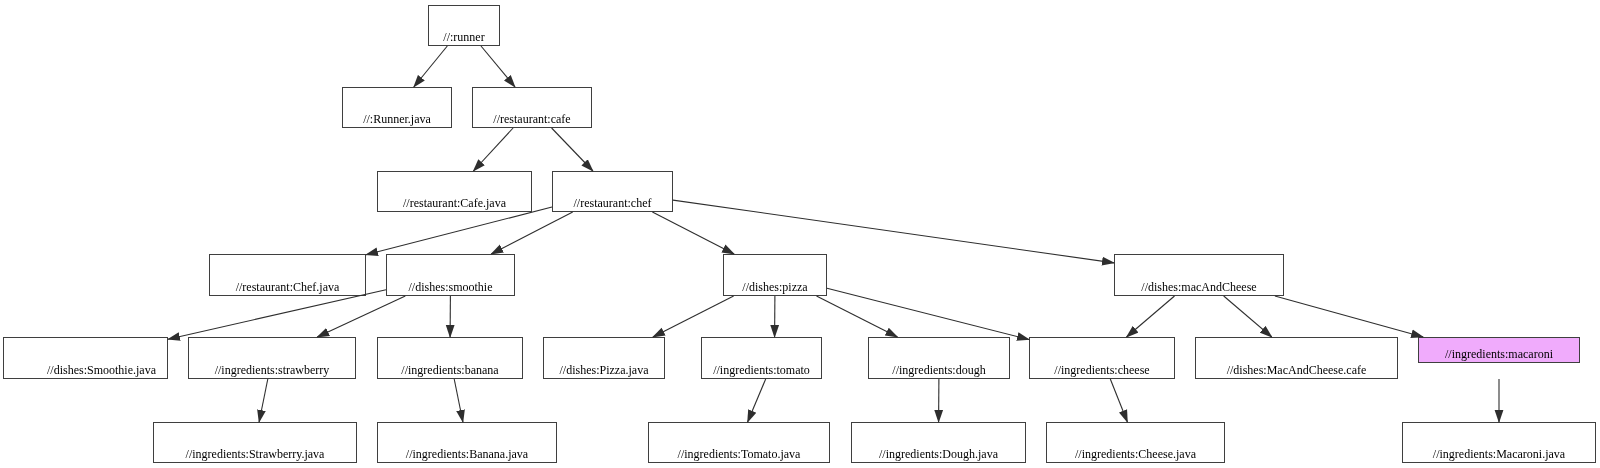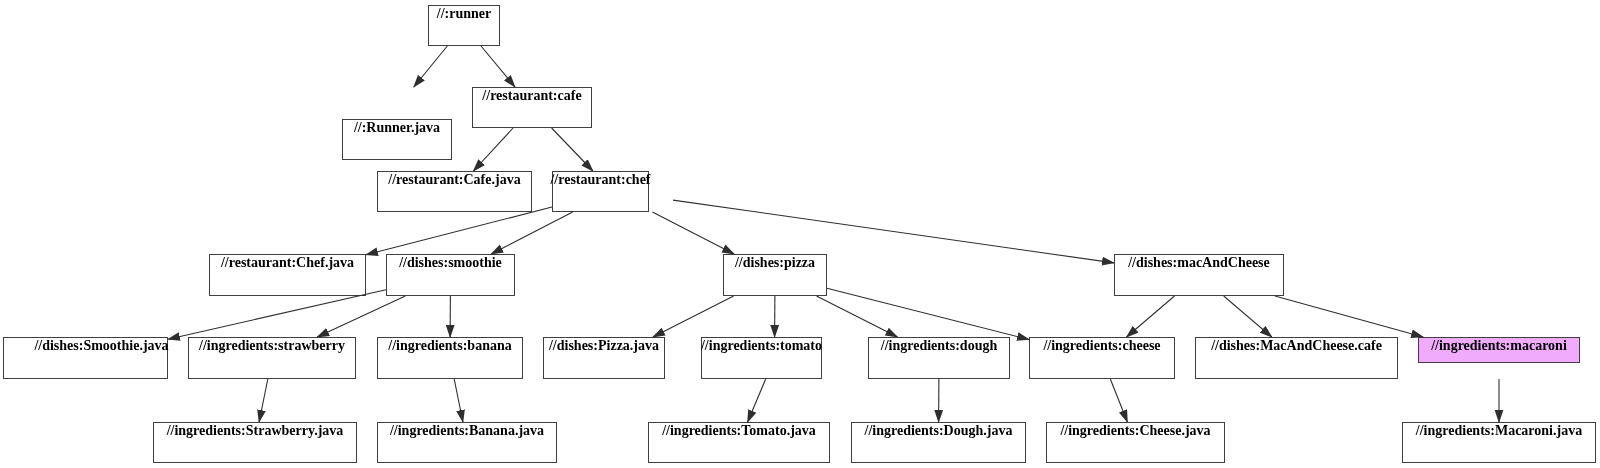--- a/index.html
+++ b/index.html
@@ -9,53 +9,52 @@
     background:#ffffff;
     font-family:"Liberation Serif","DejaVu Serif",serif;
     overflow:hidden;
   }
   .node{
     position:absolute;
     box-sizing:border-box;
     border:1px solid #3f3f3f;
     background:#ffffff;
     display:flex;
-    align-items:flex-start;
+    align-items:flex-end;
     justify-content:center;
-    font-size:14px;
+    font-size:12px;
     color:#000000;
     white-space:nowrap;
     z-index:1;
-    font-weight:bold;
   }
   #edges{
     position:absolute;
     left:0;top:0;
     width:100%;height:100%;
     z-index:2;
     pointer-events:none;
   }
 </style>
 </head>
 <body>
 
 <div id="canvas" style="width: 1600px; height: 468px; background: rgb(255, 255, 255);">
   <div class="node" style="left: 428px; top: 5px; width: 72px; height: 41px; border-color: rgb(63, 63, 63); background: rgb(255, 255, 255); color: rgb(0, 0, 0);">
       <span>//:runner</span>
     </div>
-    <div class="node" style="left: 342px; top: 87px; width: 110px; height: 41px; border-color: rgb(63, 63, 63); background: rgb(255, 255, 255); color: rgb(0, 0, 0); margin-top: 32px;">
+    <div class="node" style="left: 342px; top: 87px; width: 110px; height: 41px; border-color: rgb(63, 63, 63); background: rgb(255, 255, 255); color: rgb(0, 0, 0);">
       <span>//:Runner.java</span>
     </div>
     <div class="node" style="left: 472px; top: 87px; width: 120px; height: 41px; border-color: rgb(63, 63, 63); background: rgb(255, 255, 255); color: rgb(0, 0, 0);">
       <span>//restaurant:cafe</span>
     </div>
     <div class="node" style="left: 377px; top: 171px; width: 155px; height: 41px; border-color: rgb(63, 63, 63); background: rgb(255, 255, 255); color: rgb(0, 0, 0);">
       <span>//restaurant:Cafe.java</span>
     </div>
-    <div class="node" style="left: 552px; top: 171px; width: 97px; height: 41px; border-color: rgb(63, 63, 63); background: rgb(255, 255, 255); color: rgb(0, 0, 0);">
+    <div class="node" style="left: 552px; top: 171px; width: 121px; height: 41px; border-color: rgb(63, 63, 63); background: rgb(255, 255, 255); color: rgb(0, 0, 0);">
       <span>//restaurant:chef</span>
     </div>
     <div class="node" style="left: 209px; top: 254px; width: 157px; height: 42px; border-color: rgb(63, 63, 63); background: rgb(255, 255, 255); color: rgb(0, 0, 0);">
       <span>//restaurant:Chef.java</span>
     </div>
     <div class="node" style="left: 386px; top: 254px; width: 129px; height: 42px; border-color: rgb(63, 63, 63); background: rgb(255, 255, 255); color: rgb(0, 0, 0);">
       <span>//dishes:smoothie</span>
     </div>
     <div class="node" style="left: 723px; top: 254px; width: 104px; height: 42px; border-color: rgb(63, 63, 63); background: rgb(255, 255, 255); color: rgb(0, 0, 0);">
       <span>//dishes:pizza</span>

